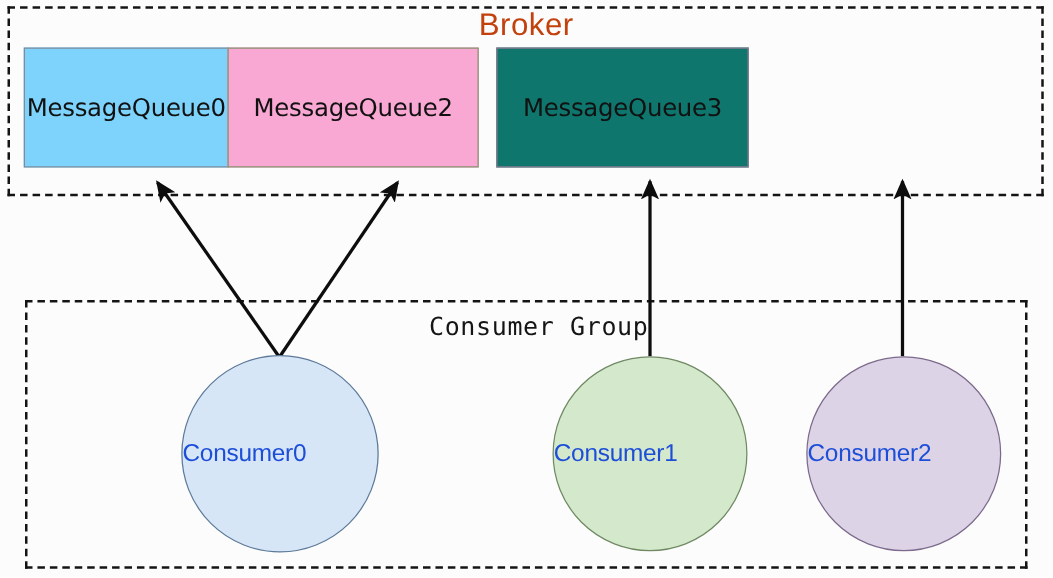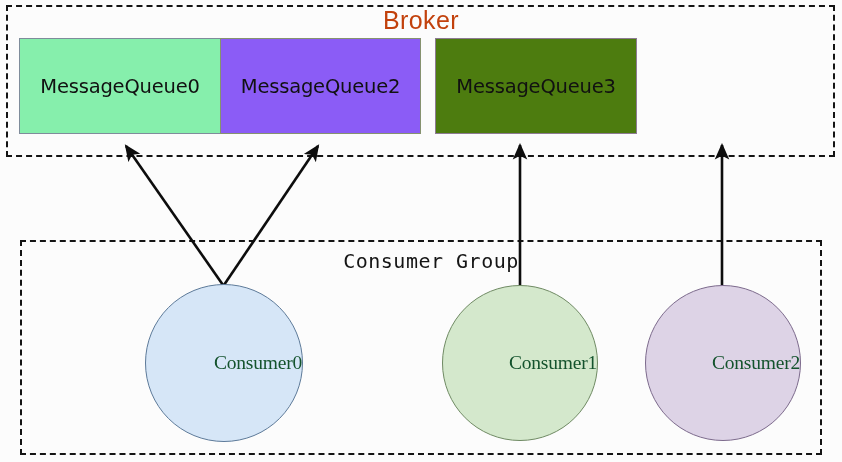--- a/index.html
+++ b/index.html
@@ -91,24 +91,24 @@
     letter-spacing: 0.5px;
     padding-left: 17px;
   }
   
   .consumer {
     position: absolute;
     box-sizing: border-box;
     border-radius: 50%;
     display: flex;
     align-items: center;
-    justify-content: flex-end;
-    font-family: Liberation Serif, serif;
+    justify-content: flex-start;
+    font-family: Liberation Sans, sans-serif;
     font-size: 19.5px;
-    color: #14532d;
+    color: #1d4ed8;
     white-space: nowrap;
     letter-spacing: -0.2px;
   }
   
   .watermark {
     position: absolute;
     right: 22px;
     bottom: 12px;
     font-family: "DejaVu Sans", sans-serif;
     font-size: 17px;
@@ -119,27 +119,27 @@
 </style>
 </head>
 <body>
 
 <div id="canvas">
 
   <div class="broker-box"></div>
   <div class="broker-title">Broker</div>
 
   <div class="queue-strip">
-    <div class="queue-cell" style="width:202px;background:#86efac;text-align:right;">
+    <div class="queue-cell" style="width:164px;background:#7dd3fc;text-align:right;">
       <span>MessageQueue0</span>
     </div>
-    <div class="queue-cell" style="width:201px;background:#8b5cf6;border-color:#86926f;">
+    <div class="queue-cell" style="width:201px;background:#f9a8d4;border-color:#86926f;">
       <span>MessageQueue2</span>
     </div>
-    <div class="queue-cell" style="width:202px;background:#4d7c0f;border-color:#8d7b93;margin-left:14px;">
+    <div class="queue-cell" style="width:202px;background:#0f766e;border-color:#8d7b93;margin-left:14px;">
       <span>MessageQueue3</span>
     </div>
   </div>
 
   <div class="group-box"></div>
   <div class="group-title">Consumer Group</div>
 
   <svg id="svg-layer" viewBox="0 0 842 462">
     <defs>
       <marker id="arrowhead" markerWidth="7" markerHeight="7" refX="5.6" refY="3" orient="auto" markerUnits="strokeWidth">

